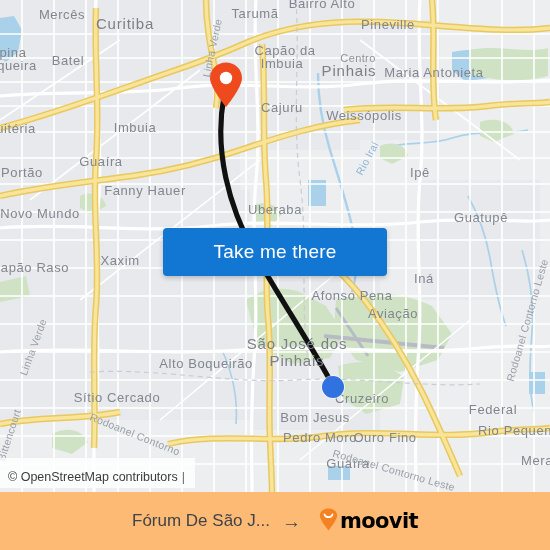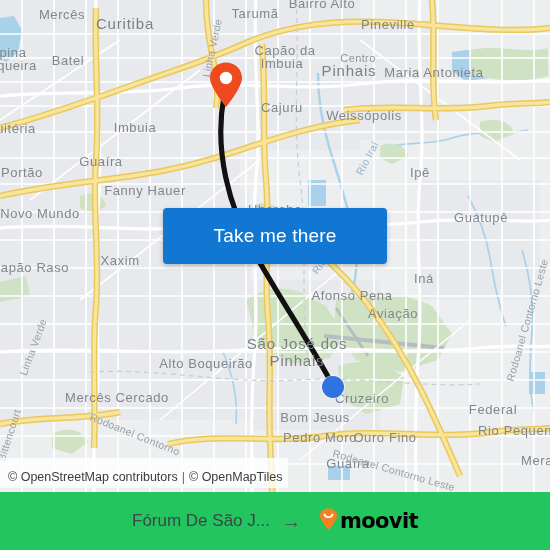--- a/index.html
+++ b/index.html
@@ -83,23 +83,23 @@
     height: 22px;
     border-radius: 50%;
     background: #2f72e0;
     box-shadow: 0 0 0 1px rgba(255,255,255,0.55);
   }
 
   
   #cta {
     position: absolute;
     left: 163px;
-    top: 208px;
+    top: 228px;
     width: 224px;
-    height: 56px;
+    height: 48px;
     background: #1177d2;
     border: none;
     border-radius: 4px;
     color: #ffffff;
     font-family: "Liberation Sans", sans-serif;
     font-size: 19px;
     letter-spacing: 0.2px;
     cursor: pointer;
     box-shadow: 0 2px 5px rgba(0,0,0,0.22);
     display: flex;
@@ -124,21 +124,21 @@
   }
   #attribution .sep { padding: 0 4px; color: #666; }
 
   
   #footer {
     position: absolute;
     left: 0;
     top: 492px;
     width: 550px;
     height: 58px;
-    background: #22c55e;
+    background: #fdba74;
     display: flex;
     align-items: center;
     justify-content: center;
     gap: 11px;
   }
   .foot-place {
     color: #3f444b;
     font-family: "Liberation Sans", sans-serif;
     font-size: 17px;
     white-space: nowrap;
@@ -341,21 +341,21 @@
         <div class="maplabel town" style="left: 120px; top: 260px;">Xaxim</div>
         <div class="maplabel town" style="left: 424px; top: 278px;">Iná</div>
         <div class="maplabel water" style="left: 319px; top: 266px; transform: translate(-50%, -50%) rotate(-55deg);">Rio</div>
         <div class="maplabel town" style="left: 352px; top: 295px;">Afonso Pena</div>
         <div class="maplabel town" style="left: 393px; top: 313px;">Aviação</div>
         <div class="maplabel road" style="left: 527px; top: 320px; transform: translate(-50%, -50%) rotate(-74deg);">Rodoanel Contorno Leste</div>
         <div class="maplabel road" style="left: 33px; top: 347px; transform: translate(-50%, -50%) rotate(-70deg);">Linha Verde</div>
         <div class="maplabel town" style="left: 206px; top: 363px;">Alto Boqueirão</div>
         <div class="maplabel city" style="left: 297px; top: 343px;">São José dos</div>
         <div class="maplabel city" style="left: 297px; top: 360px;">Pinhais</div>
-        <div class="maplabel town" style="left: 117px; top: 397px;">Mercês Cercado</div>
+        <div class="maplabel town" style="left: 117px; top: 397px;">Sítio Cercado</div>
         <div class="maplabel town" style="left: 362px; top: 398px;">Cruzeiro</div>
         <div class="maplabel town" style="left: 493px; top: 409px;">Federal</div>
         <div class="maplabel town" style="left: 315px; top: 417px;">Bom Jesus</div>
         <div class="maplabel town" style="left: 519px; top: 430px;">Rio Pequeno</div>
         <div class="maplabel town" style="left: 320px; top: 437px;">Pedro Moro</div>
         <div class="maplabel town" style="left: 385px; top: 437px;">Ouro Fino</div>
         <div class="maplabel road" style="left: 9px; top: 435px; transform: translate(-50%, -50%) rotate(-72deg);">Bittencourt</div>
         <div class="maplabel road" style="left: 135px; top: 434px; transform: translate(-50%, -50%) rotate(22deg);">Rodoanel Contorno</div>
         <div class="maplabel town" style="left: 348px; top: 463px;">Guaíra</div>
         <div class="maplabel road" style="left: 394px; top: 470px; transform: translate(-50%, -50%) rotate(16deg);">Rodoanel Contorno Leste</div>
@@ -371,21 +371,20 @@
 
     <div id="origin-dot"></div>
 
     <button id="cta">
       <span>Take me there</span>
     </button>
 
     <div id="attribution">
       <span>© OpenStreetMap contributors</span>
       <span class="sep">|</span>
-      <span>© OpenMapTiles</span>
     </div>
   </div>
 
   <div id="footer">
     <span class="foot-place">Fórum De São J...</span>
     <span class="foot-arrow">→</span>
     <span id="moovit-logo">
       <span>
         <svg viewBox="0 0 22 26" width="19" height="23">
           <path d="M11 25.5 C11 25.5 21 13.5 21 8.6 C21 3.9 16.5 0.4 11 0.4 C5.5 0.4 1 3.9 1 8.6 C1 13.5 11 25.5 11 25.5 Z" fill="#f58220"></path>

